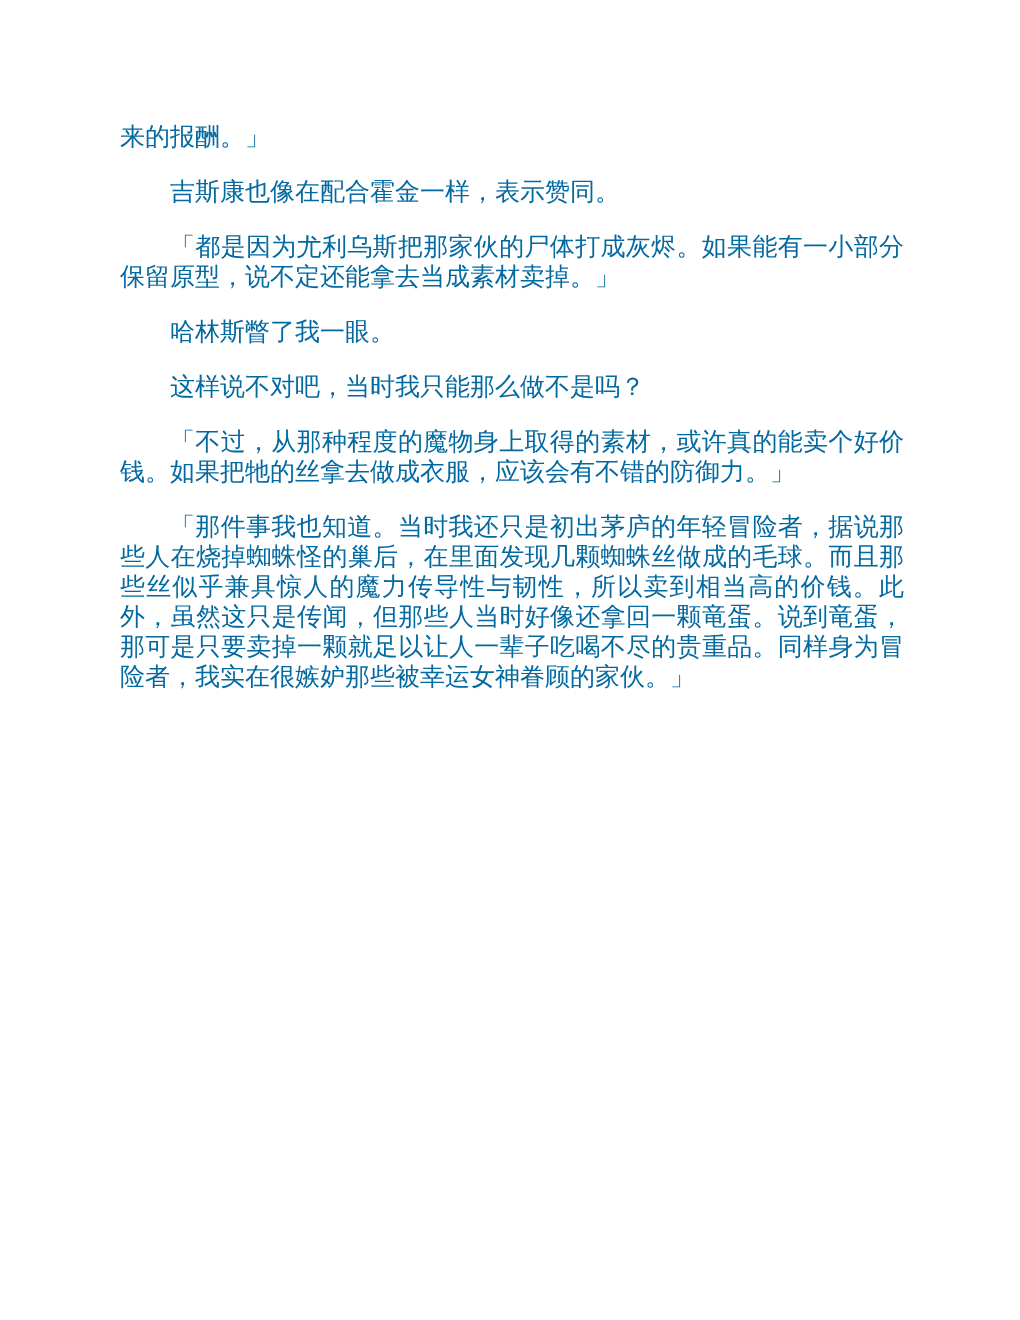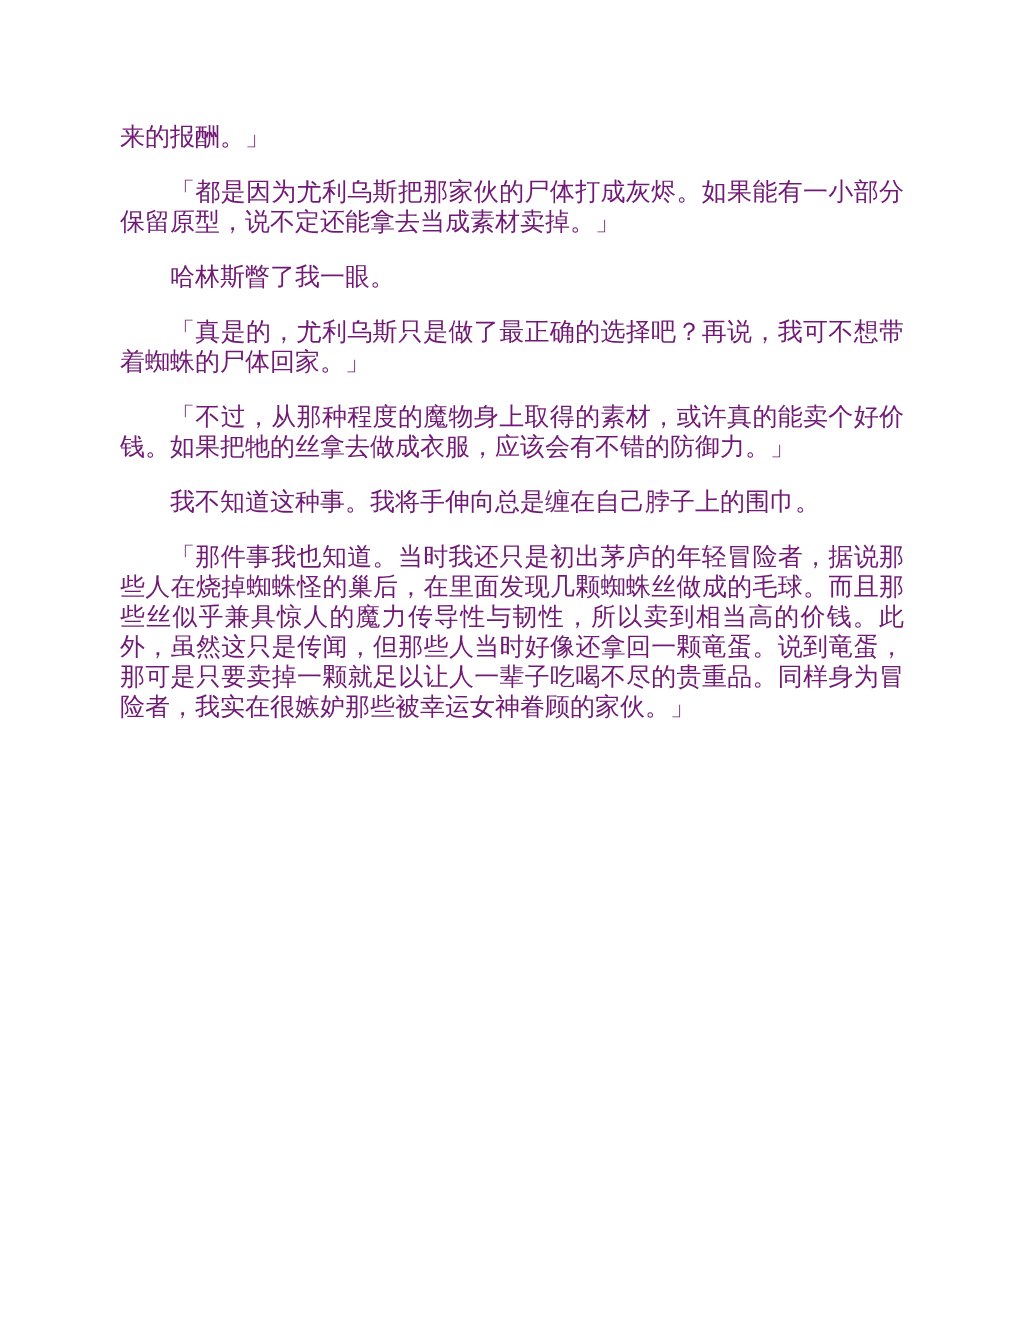--- a/index.html
+++ b/index.html
@@ -32,22 +32,22 @@
     word-break: normal;
   }
   .page-text p.no-indent {
     text-indent: 0;
   }
 </style>
 </head>
 <body>
 
 <div class="screen" style="background: rgb(255, 255, 255);">
-  <main class="page-text" style="color: #701a75;">
+  <main class="page-text" style="color: #0369a1;">
       <p class="no-indent">来的报酬。」</p>
+      <p>吉斯康也像在配合霍金一样，表示赞同。</p>
       <p>「都是因为尤利乌斯把那家伙的尸体打成灰烬。如果能有一小部分保留原型，说不定还能拿去当成素材卖掉。」</p>
       <p>哈林斯瞥了我一眼。</p>
-      <p>「真是的，尤利乌斯只是做了最正确的选择吧？再说，我可不想带着蜘蛛的尸体回家。」</p>
+      <p>这样说不对吧，当时我只能那么做不是吗？</p>
       <p>「不过，从那种程度的魔物身上取得的素材，或许真的能卖个好价钱。如果把牠的丝拿去做成衣服，应该会有不错的防御力。」</p>
-      <p>我不知道这种事。我将手伸向总是缠在自己脖子上的围巾。</p>
       <p>「那件事我也知道。当时我还只是初出茅庐的年轻冒险者，据说那些人在烧掉蜘蛛怪的巢后，在里面发现几颗蜘蛛丝做成的毛球。而且那些丝似乎兼具惊人的魔力传导性与韧性，所以卖到相当高的价钱。此外，虽然这只是传闻，但那些人当时好像还拿回一颗竜蛋。说到竜蛋，那可是只要卖掉一颗就足以让人一辈子吃喝不尽的贵重品。同样身为冒险者，我实在很嫉妒那些被幸运女神眷顾的家伙。」</p>
     </main>
 </div>
 
 </body></html>

